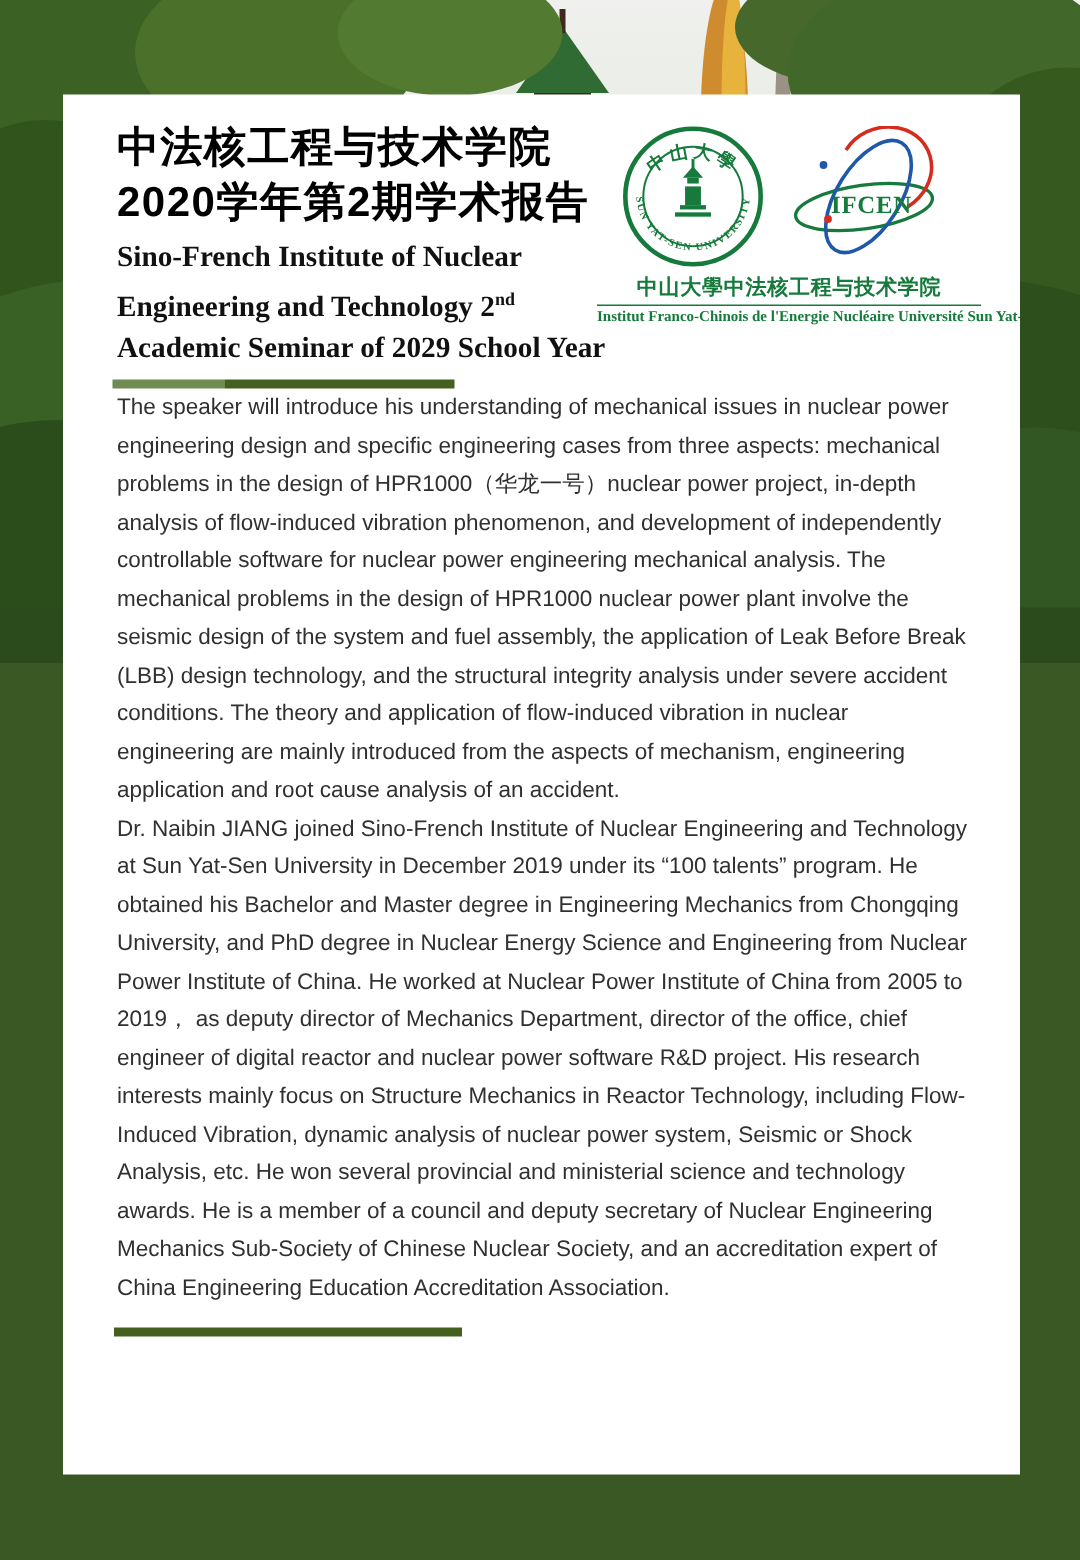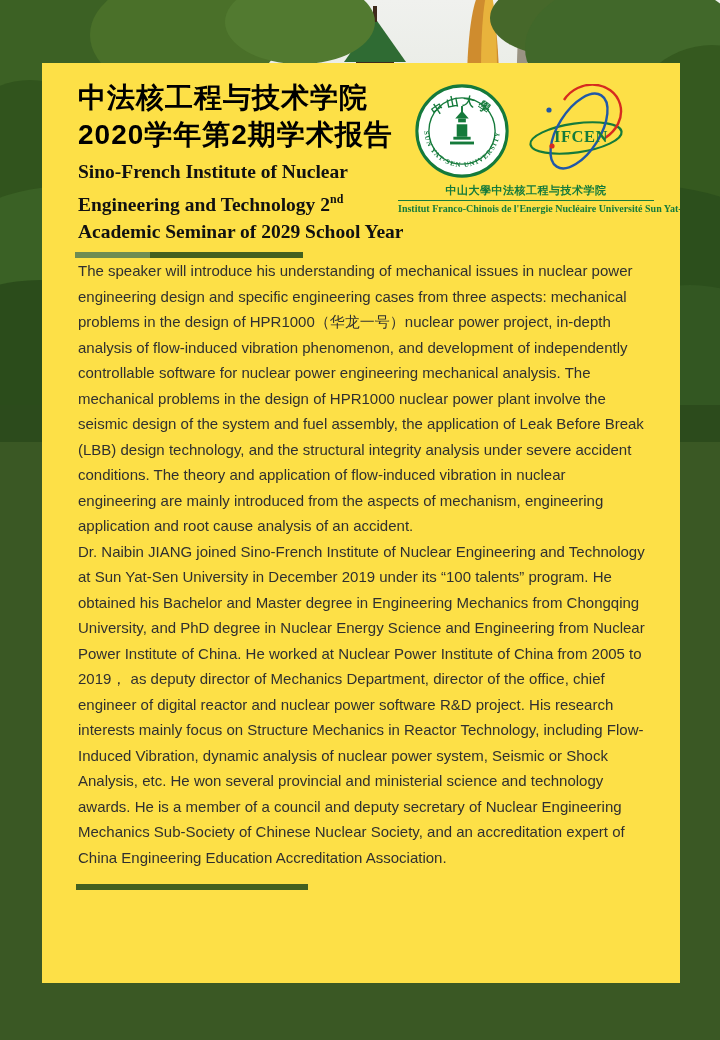--- a/index.html
+++ b/index.html
@@ -12,21 +12,21 @@
   }
   .photo-band {
     position: absolute; top: 0; left: 0;
     width: 720px; height: 442px;
     display: block;
   }
   .card {
     position: absolute;
     left: 42px; top: 63px;
     width: 638px; height: 920px;
-    background: #fde047;
+    background: #ffffff;
     box-sizing: border-box;
     padding: 16px 32px 0 36px;
     overflow: hidden;
   }
   
   .header { position: relative; min-height: 162px; }
   .title-zh {
     font-size: 28px; font-weight: 900; color: #000;
     line-height: 37px; letter-spacing: 1px;
     font-family: "Liberation Sans", sans-serif;
@@ -43,21 +43,21 @@
     width: 256px; text-align: center;
   }
   .logo-row {
     display: flex; align-items: center; justify-content: center;
     gap: 8px; height: 96px;
   }
   .wordmark {
     margin-top: 4px;
     font-family: "Liberation Serif", serif;
     font-weight: bold;
-    font-size: 11px; color: #157a3b;
+    font-size: 14px; color: #157a3b;
     letter-spacing: 0.5px;
     border-bottom: 1.5px solid #157a3b;
     padding-bottom: 2px;
     white-space: nowrap;
   }
   .wordmark-fr {
     margin-top: 2px;
     font-family: "Liberation Serif", serif;
     font-weight: bold;
     font-size: 10px; color: #157a3b;

